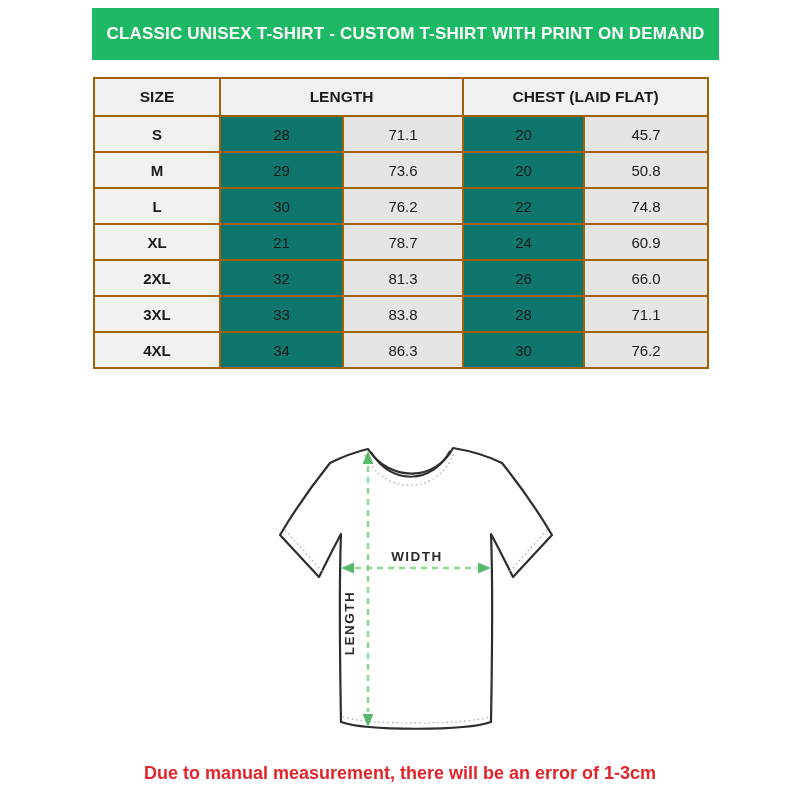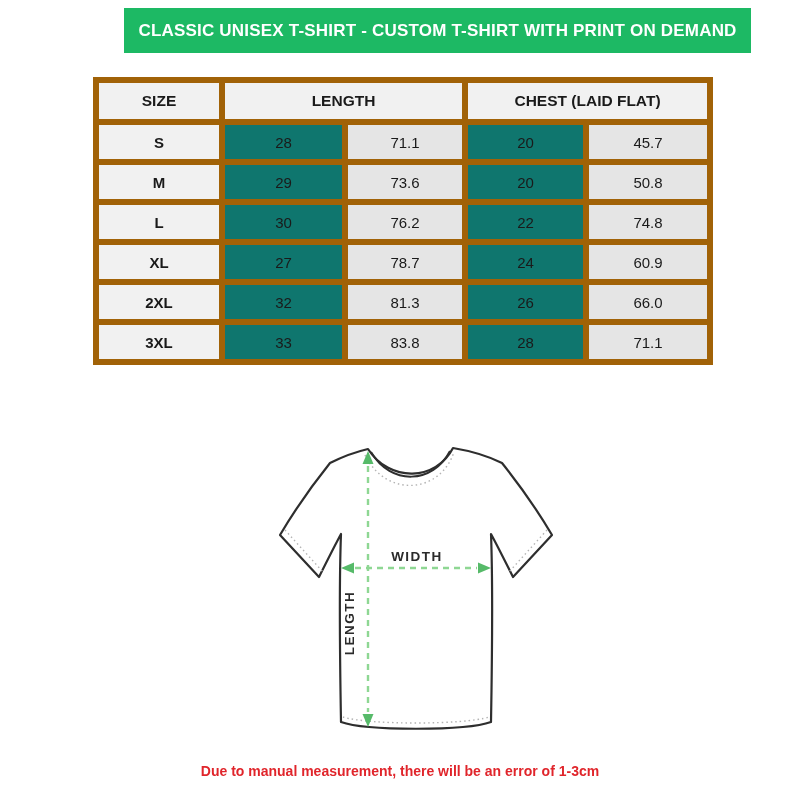--- a/index.html
+++ b/index.html
@@ -1,42 +1,42 @@
 <!DOCTYPE html>
 <html><head>
 <meta charset="utf-8">
 <style>
   html,body{margin:0;padding:0;background:#ffffff;}
   body{width:800px;height:800px;position:relative;overflow:hidden;
        font-family:"Liberation Sans",sans-serif;}
   .page{position:absolute;inset:0;background:#ffffff;}
 
   
-  .banner{position:absolute;left:92px;top:8px;width:627px;height:45px;
-          background:#1db964;display:flex;align-items:center;justify-content:center;margin-left:32px;}
+  .banner{position:absolute;left:92px;top:8px;width:627px;height:52px;
+          background:#1db964;display:flex;align-items:center;justify-content:center;}
   .banner-title{color:#ffffff;font-weight:700;font-size:17px;letter-spacing:.2px;
                 white-space:nowrap;}
 
   
   .chart-wrap{position:absolute;left:93px;top:77px;}
   table.size-chart{border-collapse:collapse;table-layout:fixed;width:614px;}
   table.size-chart td,table.size-chart th{
-      border:6px solid #a16207;text-align:center;vertical-align:middle;
+      border:2px solid #a16207;text-align:center;vertical-align:middle;
       color:#1a1a1a;font-size:15px;padding:0;overflow:hidden;}
   table.size-chart th{background:#f1f1f1;font-weight:700;height:36px;font-size:15.5px;}
   table.size-chart td{height:34px;font-weight:400;background:#0f766e;}
   table.size-chart td.shade{background:#e5e5e5;}
   table.size-chart td.size-col{background:#f1f1f1;font-weight:700;}
 
   
   .diagram{position:absolute;left:256px;top:435px;width:320px;height:320px;}
 
   
   .footnote{position:absolute;left:0;top:763px;width:800px;text-align:center;
-            color:#e0252b;font-weight:700;font-size:14px;}
+            color:#e0252b;font-weight:700;font-size:18px;}
 </style>
 </head>
 <body>
 
 <div class="page">
 
   <div class="banner">
     <span class="banner-title">CLASSIC UNISEX T-SHIRT - CUSTOM T-SHIRT WITH PRINT ON DEMAND</span>
   </div>
 
@@ -73,38 +73,45 @@
         </tr>
         <tr>
           <td class="size-col">L</td>
           <td>30</td>
           <td class="shade">76.2</td>
           <td>22</td>
           <td class="shade">74.8</td>
         </tr>
         <tr>
           <td class="size-col">XL</td>
-          <td>27</td>
+          <td>21</td>
           <td class="shade">78.7</td>
           <td>24</td>
           <td class="shade">60.9</td>
         </tr>
         <tr>
           <td class="size-col">2XL</td>
           <td>32</td>
           <td class="shade">81.3</td>
           <td>26</td>
           <td class="shade">66.0</td>
         </tr>
         <tr>
           <td class="size-col">3XL</td>
           <td>33</td>
           <td class="shade">83.8</td>
           <td>28</td>
           <td class="shade">71.1</td>
+        </tr>
+        <tr>
+          <td class="size-col">4XL</td>
+          <td>34</td>
+          <td class="shade">86.3</td>
+          <td>30</td>
+          <td class="shade">76.2</td>
         </tr>
       </tbody>
     </table>
   </div>
 
   <div class="diagram">
     <svg width="320" height="320" viewBox="0 0 320 320">
 
       <path d="M112 14 C99 17 86 22 74 28 C58 48 37 78 24 100
                C37 114 50 128 63 142 C70 128 78 112 85 99

